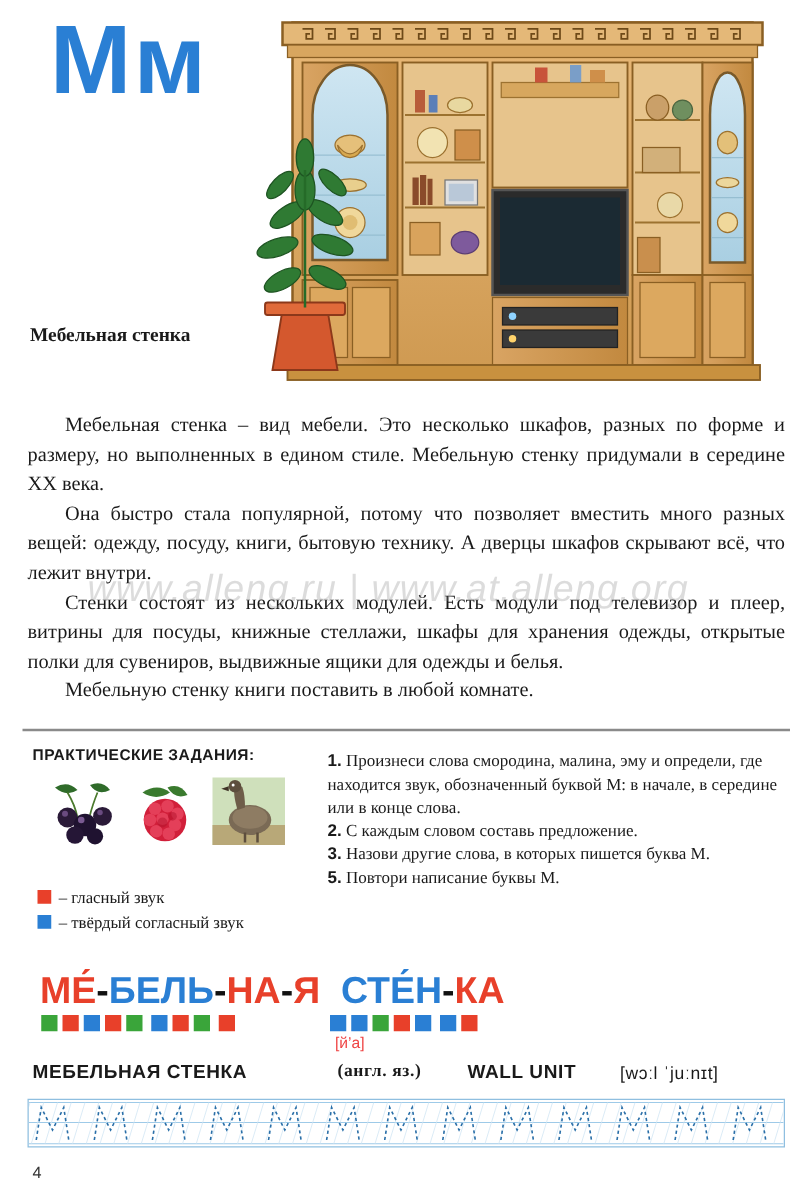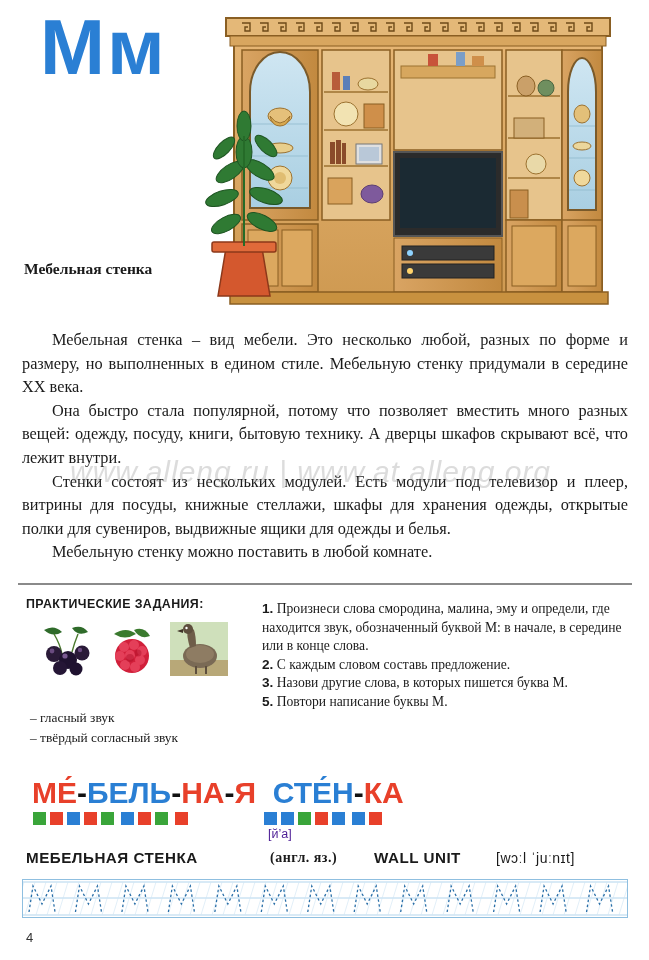--- a/index.html
+++ b/index.html
@@ -65,21 +65,21 @@
   
   .prac-title{
     position:absolute;left:26px;top:597px;
     font-family:Liberation Sans, sans-serif;
     font-weight:bold;font-size:12.4px;letter-spacing:0.4px;
   }
   .prac-pics{position:absolute;left:38px;top:620px;width:195px;height:60px;}
   .prac-pics svg{display:block;}
 
   .legend{position:absolute;left:30px;top:708px;width:215px;font-size:13.4px;line-height:19.5px;}
-  .legend .row{display:flex;height:19.5px;flex-direction:column;}
+  .legend .row{display:flex;align-items:center;height:19.5px;}
   .legend .sw{width:11px;height:11px;margin-right:6px;display:inline-block;}
   .sw.red{background:#e8402a;}
   .sw.blue{background:#2a7fd4;}
   .sw.green{background:#3aa53a;}
 
   .tasks{
     position:absolute;left:262px;top:600px;width:370px;
     font-size:13.6px;line-height:18.6px;
   }
   .tasks .t{margin:0 0 0 0;}
@@ -98,21 +98,21 @@
 
   .scheme{position:absolute;left:33px;top:812px;width:420px;height:14px;}
   .scheme .cell{position:absolute;width:13px;height:13px;}
   .cell.red{background:#e8402a;}
   .cell.blue{background:#2a7fd4;}
   .cell.green{background:#3aa53a;}
 
   .transcr{
     position:absolute;left:268px;top:827px;
     font-family:"Liberation Sans", sans-serif;
-    font-size:12.5px;color:#4c1d95;
+    font-size:12.5px;color:#ef4444;
   }
 
   
   .trans-line{
     position:absolute;left:26px;top:849px;width:600px;height:24px;
     font-family:"Liberation Sans", sans-serif;
     font-weight:bold;font-size:15.2px;
     letter-spacing:0.5px;
   }
   .trans-line .ru{position:absolute;left:0;top:0;}
@@ -292,24 +292,24 @@
         <g stroke="#256b28" stroke-width="2" fill="none">
           <path d="M48 240 v-110"></path>
         </g>
       </g>
     </svg>
   </div>
 
   <div class="headword">Мебельная стенка</div>
 
   <div class="body-text">
-    <p>Мебельная стенка – вид мебели. Это несколько любой, разных по форме и размеру, но выполненных в едином стиле. Мебельную стенку придумали в середине XX века.</p>
+    <p>Мебельная стенка – вид мебели. Это несколько шкафов, разных по форме и размеру, но выполненных в едином стиле. Мебельную стенку придумали в середине XX века.</p>
     <p>Она быстро стала популярной, потому что позволяет вместить много разных вещей: одежду, посуду, книги, бытовую технику. А дверцы шкафов скрывают всё, что лежит внутри.</p>
     <p>Стенки состоят из нескольких модулей. Есть модули под телевизор и плеер, витрины для посуды, книжные стеллажи, шкафы для хранения одежды, открытые полки для сувениров, выдвижные ящики для одежды и белья.</p>
-    <p>Мебельную стенку можно поставить в любой комнате.</p>
+    <p>Мебельную стенку книги поставить в любой комнате.</p>
   </div>
   <div class="watermark">www.alleng.ru | www.at.alleng.org</div>
 
   <div class="divider"></div>
 
   <div class="prac-title">ПРАКТИЧЕСКИЕ  ЗАДАНИЯ:</div>
 
   <div class="prac-pics">
     <svg width="195" height="60" viewBox="0 0 195 60" xmlns="http://www.w3.org/2000/svg">
 

